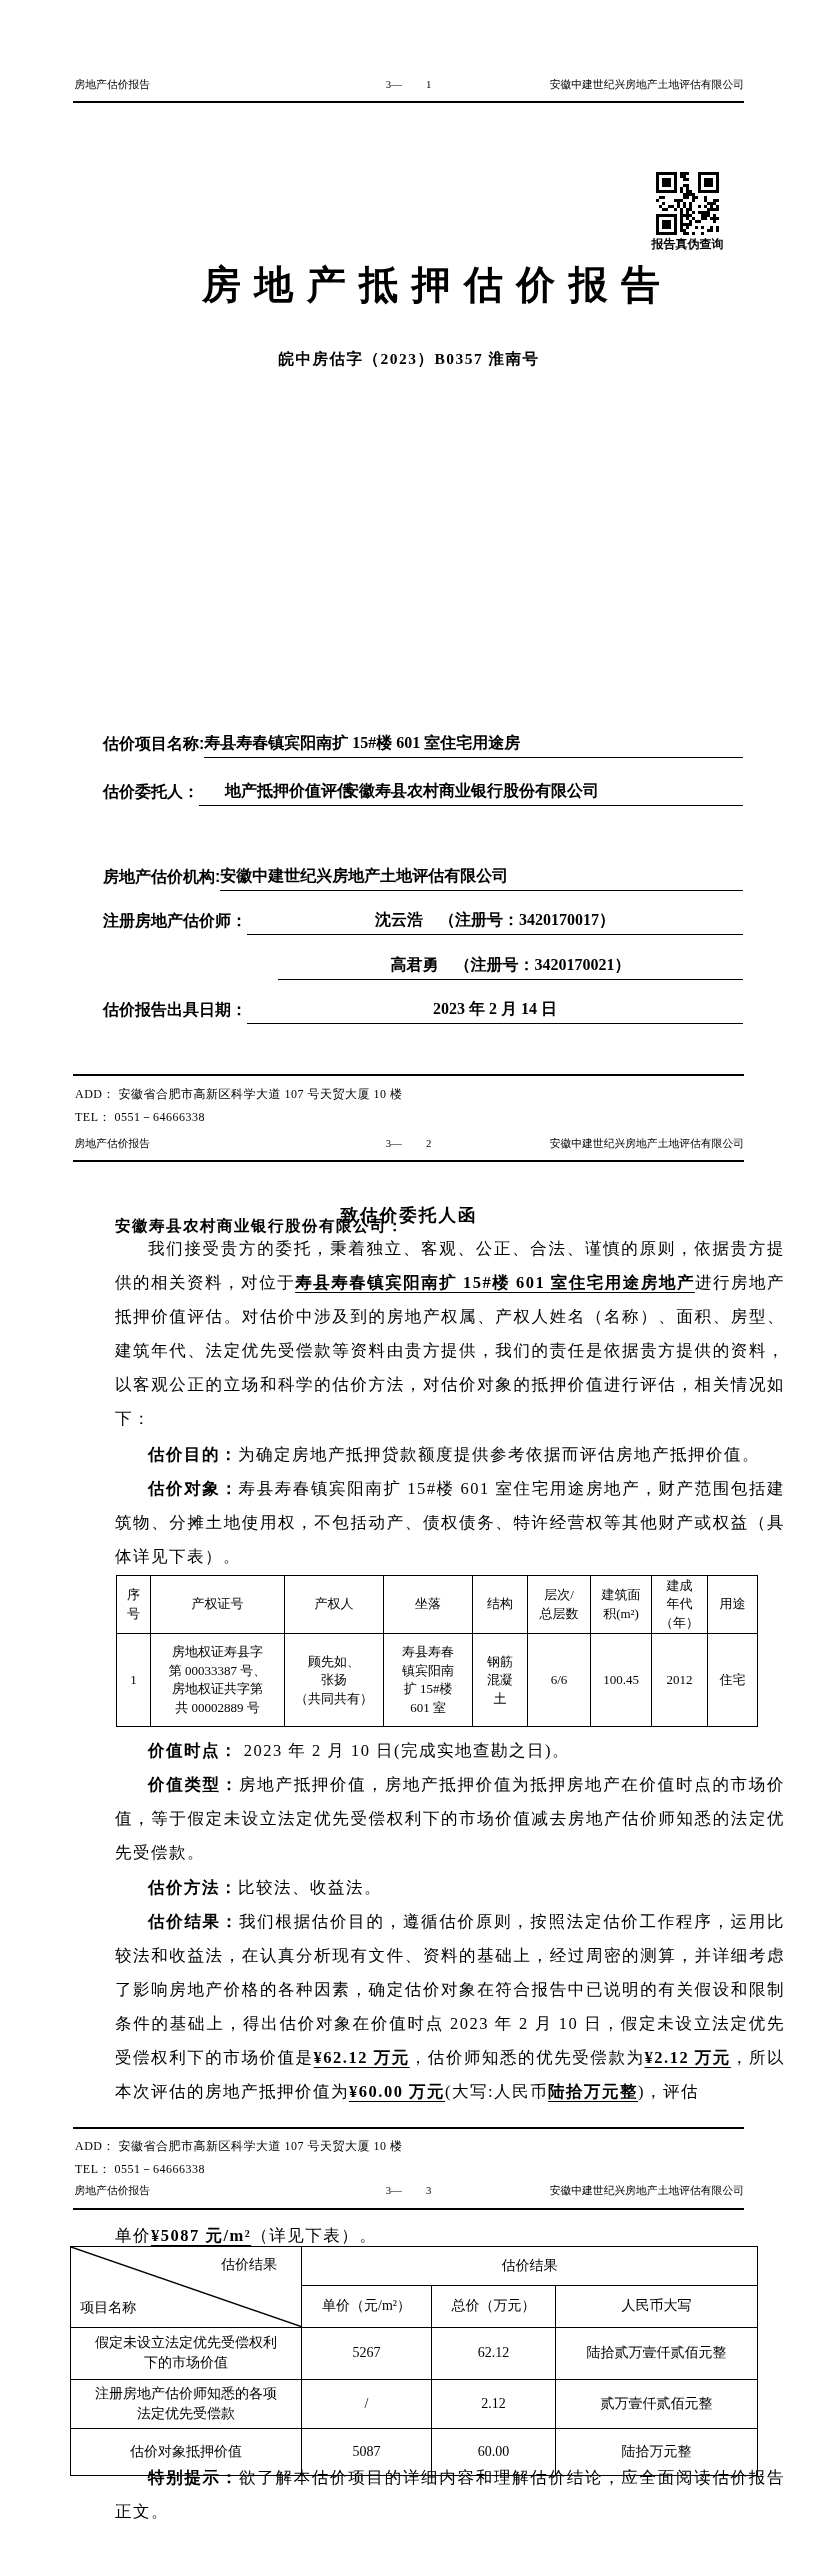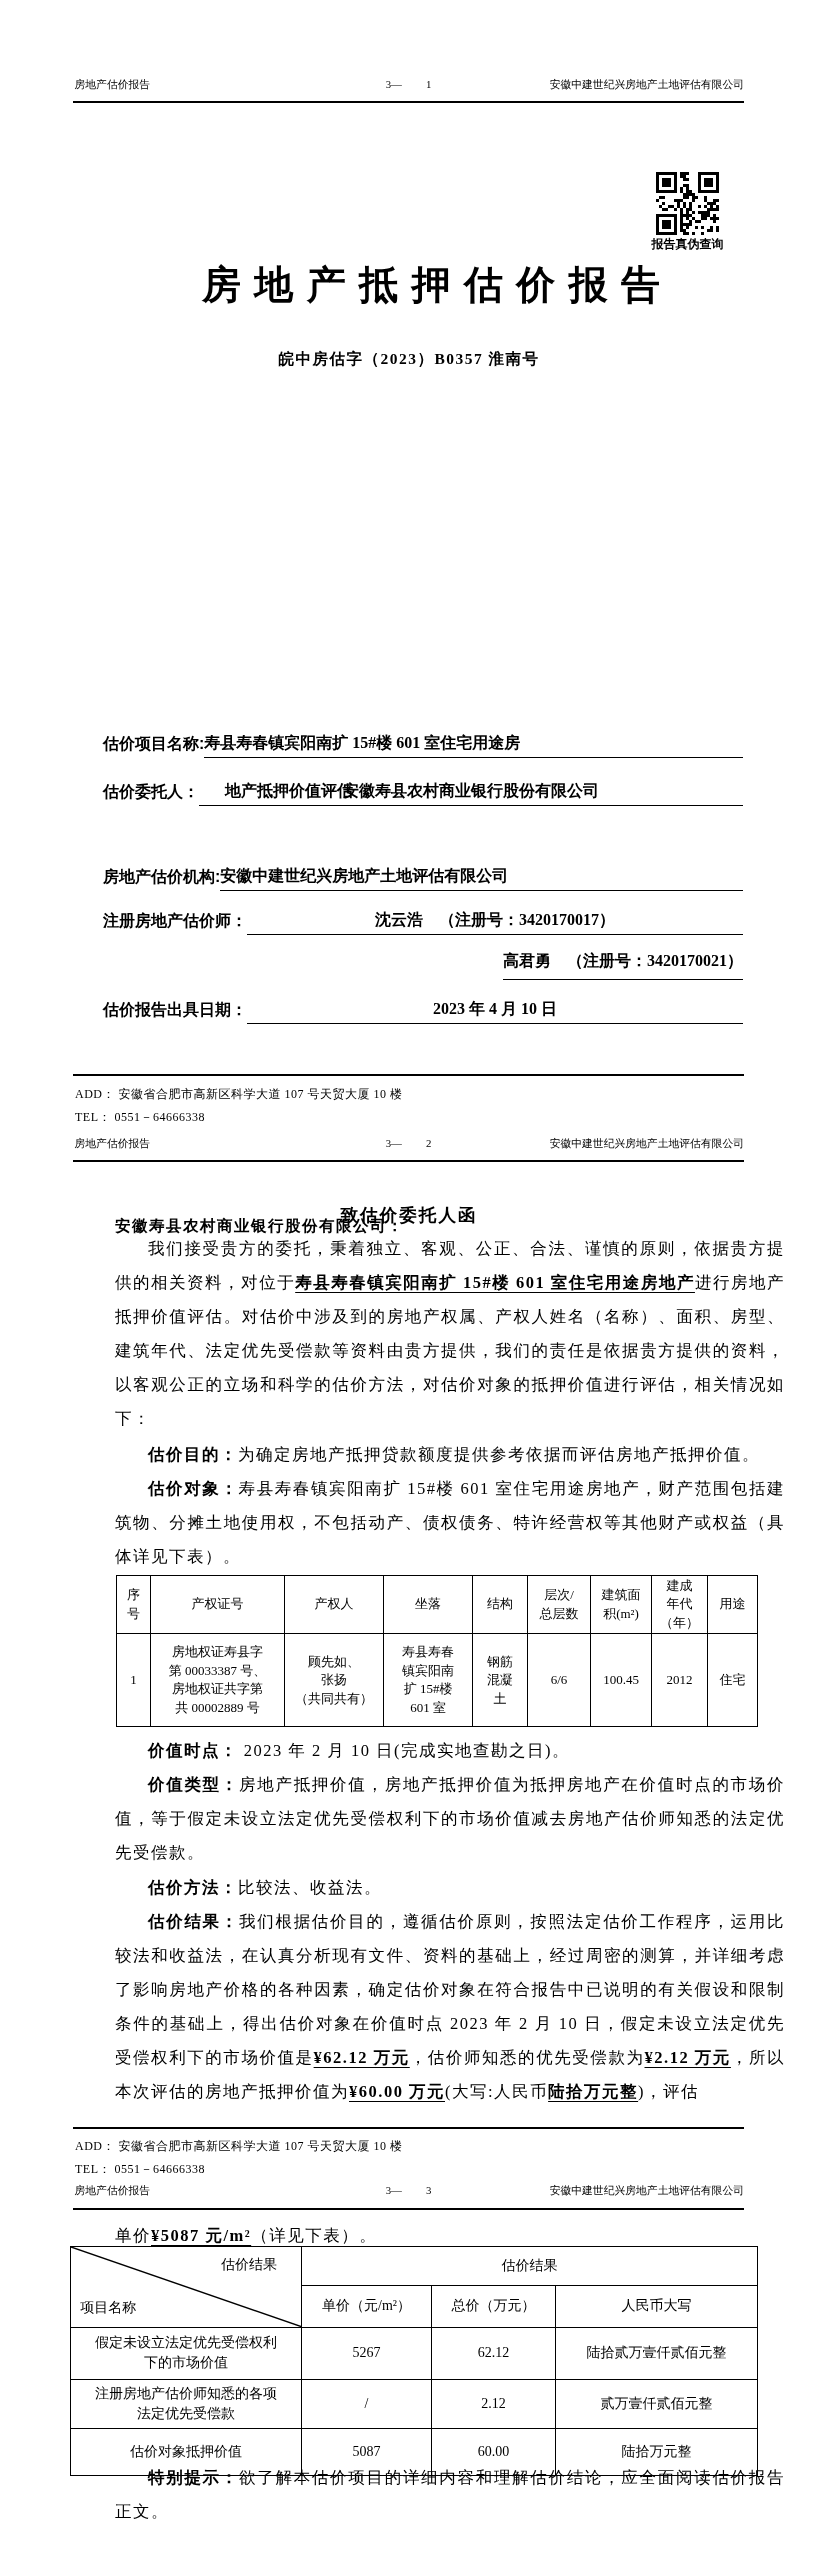--- a/index.html
+++ b/index.html
@@ -260,27 +260,27 @@
     <span class="fval center pre">安徽寿县农村商业银行股份有限公司</span>
   </div>
   <div class="frow" style="top:861px;">
     <span class="flabel pre">房地产估价机构:</span>
     <span class="fval pre">安徽中建世纪兴房地产土地评估有限公司</span>
   </div>
   <div class="frow" style="top:905px;">
     <span class="flabel pre">注册房地产估价师：</span>
     <span class="fval center pre">沈云浩　（注册号：3420170017）</span>
   </div>
-  <div class="frow" style="top:950px;flex-direction:column;">
+  <div class="frow" style="top:950px;">
     <span class="fspacer" style="width:175px;"></span>
     <span class="fval center pre">高君勇　（注册号：3420170021）</span>
   </div>
   <div class="frow" style="top:994px;">
     <span class="flabel pre">估价报告出具日期：</span>
-    <span class="fval center pre">2023 年 4 月 10 日</span>
+    <span class="fval center pre">2023 年 2 月 14 日</span>
   </div>
 
   <div class="hline" style="top:1074px;"></div>
   <div class="ftr-text pre" style="top:1086px;">ADD： 安徽省合肥市高新区科学大道 107 号天贸大厦 10 楼</div>
   <div class="ftr-text pre" style="top:1109px;">TEL： 0551－64666338</div>
 
   <div class="hdr-row" style="top:1137px;">
     <span class="hdr-left pre">房地产估价报告</span>
     <span class="hdr-center">
       <span class="pre">3—</span>

